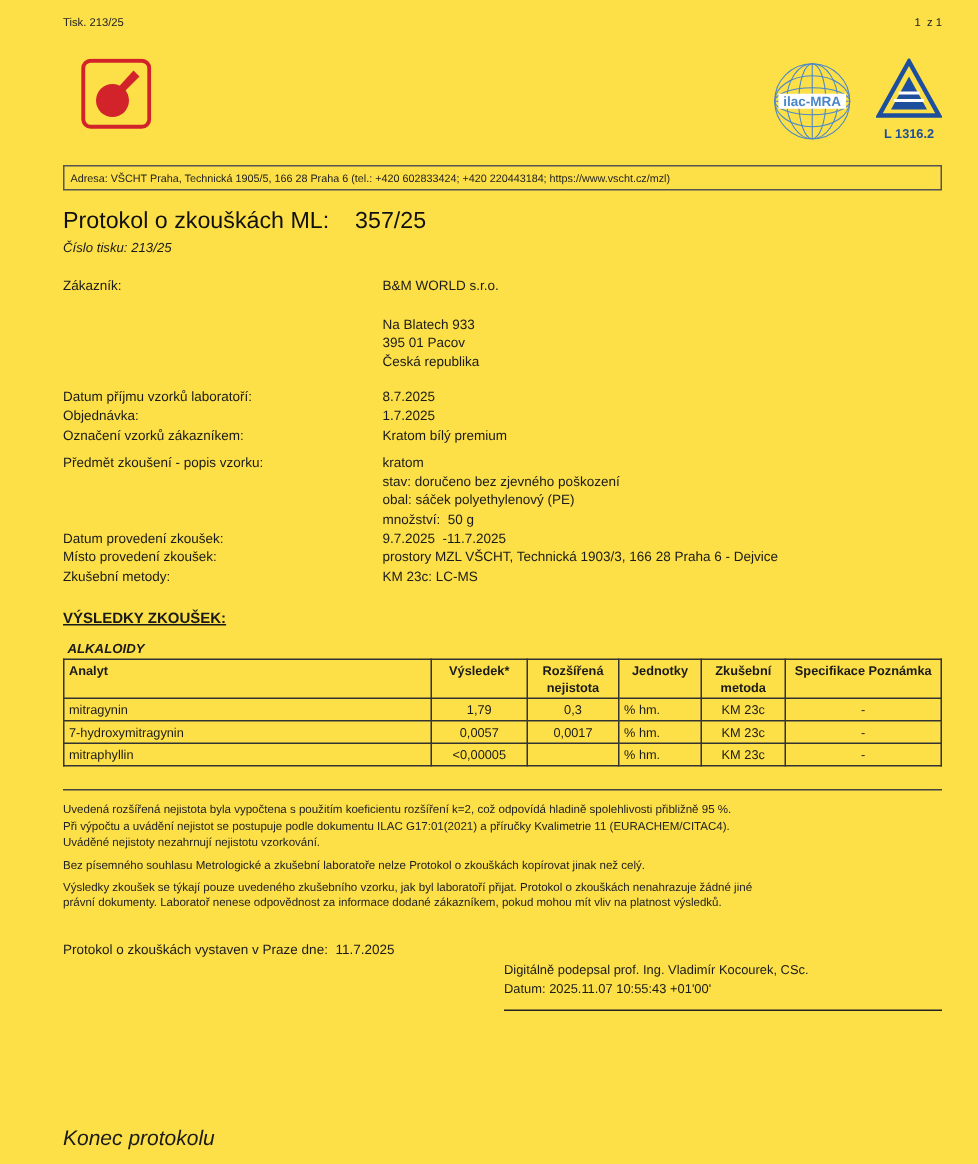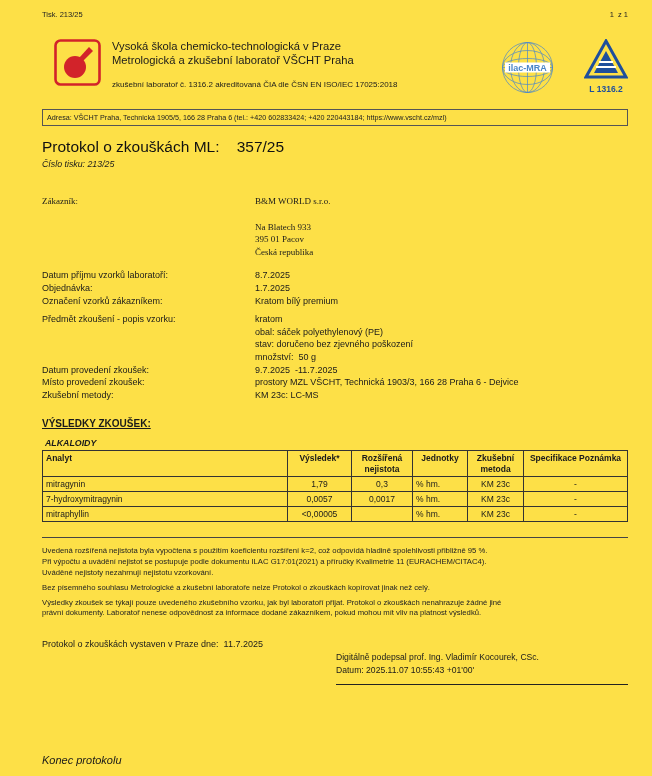--- a/index.html
+++ b/index.html
@@ -12,35 +12,35 @@
   .page { position:relative; width:652px; height:776px; padding:10px 24px 12px 42px; overflow:hidden; background:#fde047; }
   .pre { white-space:pre-wrap; }
 
   .topmeta { display:flex; justify-content:space-between; font-size:7.5px; color:#222; }
 
   .header { display:flex; align-items:flex-start; margin-top:20px; }
   .logo-box { margin-left:12px; flex:none; }
   .org { margin-left:11px; padding-top:1px; }
   .org-line { font-size:11.2px; line-height:13.5px; }
   .accreditation { font-size:8px; margin-top:13px; }
-  .header-logos { margin-left:auto; display:flex; gap:28px; align-items:flex-start; }
+  .header-logos { margin-left:auto; display:flex; gap:14px; align-items:flex-start; }
   .cia { display:flex; flex-direction:column; align-items:center;text-align:right; }
   .cia-num { color:var(--cia-blue,#1e4f9c); font-size:8.5px; font-weight:bold; margin-top:1px; }
 
   .address-box { border:1px solid #555; margin-top:9px; padding:3px 4px; font-size:7.2px; color:#222; }
 
   .title { margin-top:12px; font-size:15.5px; color:#111; white-space:pre; }
   .print-no { font-style:italic; font-size:8.8px; margin-top:3px; }
 
   .fields { font-size:9px; line-height:12.6px; }
   .field-row { display:flex; }
   .field-label { width:213px; flex:none; }
   .field-value { white-space:pre-wrap; }
   .indented { margin-left:213px; }
-  .section-customer { margin-top:26px;font-family:Liberation Serif, serif; }
+  .section-customer { margin-top:14px; }
   .cust-addr { margin-top:13px; }
   .group1 { margin-top:11px; }
   .group2 { margin-top:6px; }
 
   .results-heading { margin-top:17px; font-size:10px; font-weight:bold; text-decoration:underline; }
   .table-title { margin-top:9px; margin-left:3px; font-size:8.8px; font-weight:bold; font-style:italic; }
   table { width:100%; border-collapse:collapse; margin-top:2px; font-size:8.5px; }
   th,td { border:1px solid #333; padding:2px 3px; }
   th { font-weight:bold; vertical-align:top; text-align:center; line-height:10.5px; }
   th.col-analyt, td.cell-analyt { text-align:left; }
@@ -51,44 +51,39 @@
   .divider { margin-top:15px; border-top:1px solid #444; }
   .notes { margin-top:8px; font-size:7.7px; line-height:10.8px; color:#222; }
   .notes .gap { margin-top:4px; }
 
   .issued { margin-top:20px; font-size:9px; white-space:pre; }
   .sig-block { width:292px; margin-left:auto; margin-top:2px; }
   .sig-digital { font-size:8.6px; line-height:12.5px; }
   .sig-rule { border-top:1px solid #222; margin-top:8px; width:100%; }
   .sig-name { font-size:10px; margin-top:5px; }
 
-  .footer-note { position:absolute; left:42px; bottom:10px; font-style:italic; font-size:11px; }
+  .footer-note { position:absolute; left:42px; bottom:10px; font-style:italic; font-size:14px; }
 </style>
 </head>
 <body>
 
 <div class="page">
 
   <div class="topmeta">
     <span class="pre">Tisk. 213/25</span>
     <span class="pre">1  z 1</span>
   </div>
 
   <div class="header">
     <div class="logo-box">
       <svg width="47" height="47" viewBox="0 0 47 47">
         <rect x="1.5" y="1.5" width="44" height="44" rx="5" fill="none" style="stroke:var(--logo-red,#d2232a)" stroke-width="2.6"></rect>
         <circle cx="21" cy="28" r="11" style="fill:var(--logo-red,#d2232a)"></circle>
         <path d="M25 19 L35 8 L39 12 L29 22 Z" style="fill:var(--logo-red,#d2232a)"></path>
       </svg>
-    </div>
-    <div class="org">
-      <div class="org-line">Vysoká škola chemicko-technologická v Praze</div>
-      <div class="org-line">Metrologická a zkušební laboratoř VŠCHT Praha</div>
-      <div class="accreditation">zkušební laboratoř č. 1316.2 akreditovaná ČIA dle ČSN EN ISO/IEC 17025:2018</div>
     </div>
     <div class="header-logos">
       <div>
         <svg width="57" height="57" viewBox="0 0 57 57">
           <g fill="none" stroke-width="0.7" style="stroke:var(--ilac-blue,#4a86c8)">
             <circle cx="28.5" cy="28.5" r="25"></circle>
             <ellipse cx="28.5" cy="28.5" rx="25" ry="17"></ellipse>
             <ellipse cx="28.5" cy="28.5" rx="25" ry="9"></ellipse>
             <ellipse cx="28.5" cy="28.5" rx="17" ry="25"></ellipse>
             <ellipse cx="28.5" cy="28.5" rx="9" ry="25"></ellipse>
@@ -142,22 +137,22 @@
       <div class="field-value">Kratom bílý premium</div>
     </div>
   </div>
 
   <div class="fields group2">
     <div class="field-row">
       <div class="field-label">Předmět zkoušení - popis vzorku:</div>
       <div class="field-value">kratom</div>
     </div>
     <div class="indented">
+      <div class="pre">stav: doručeno bez zjevného poškození</div>
       <div class="pre">obal: sáček polyethylenový (PE)</div>
-      <div class="pre">stav: doručeno bez zjevného poškození</div>
       <div class="pre">množství:  50 g</div>
     </div>
     <div class="field-row">
       <div class="field-label">Datum provedení zkoušek:</div>
       <div class="field-value">9.7.2025  -11.7.2025</div>
     </div>
     <div class="field-row">
       <div class="field-label">Místo provedení zkoušek:</div>
       <div class="field-value">prostory MZL VŠCHT, Technická 1903/3, 166 28 Praha 6 - Dejvice</div>
     </div>

